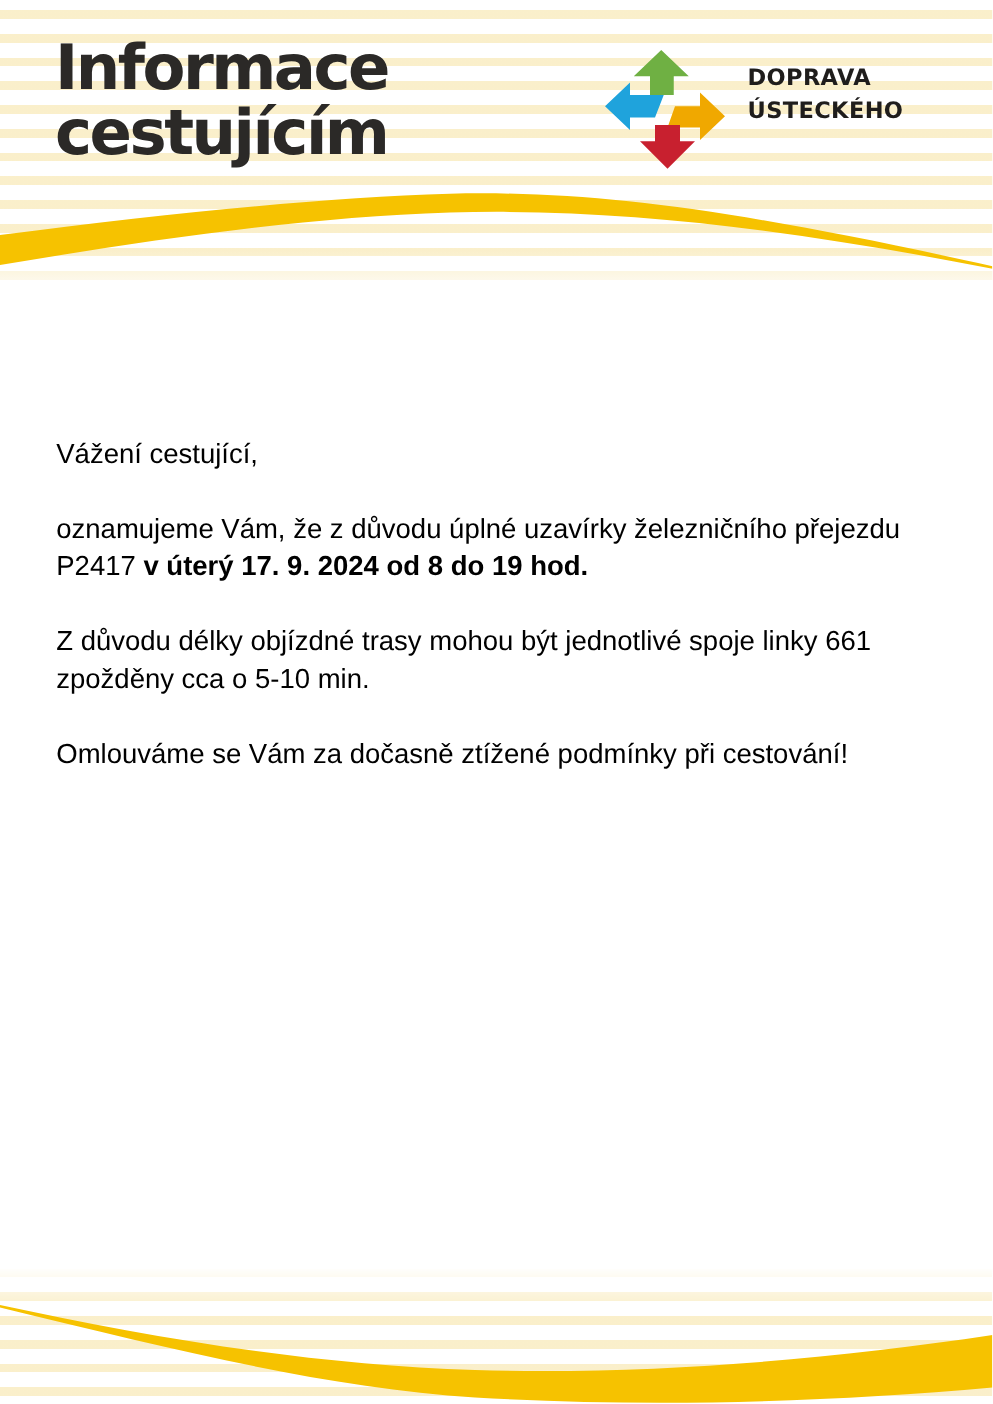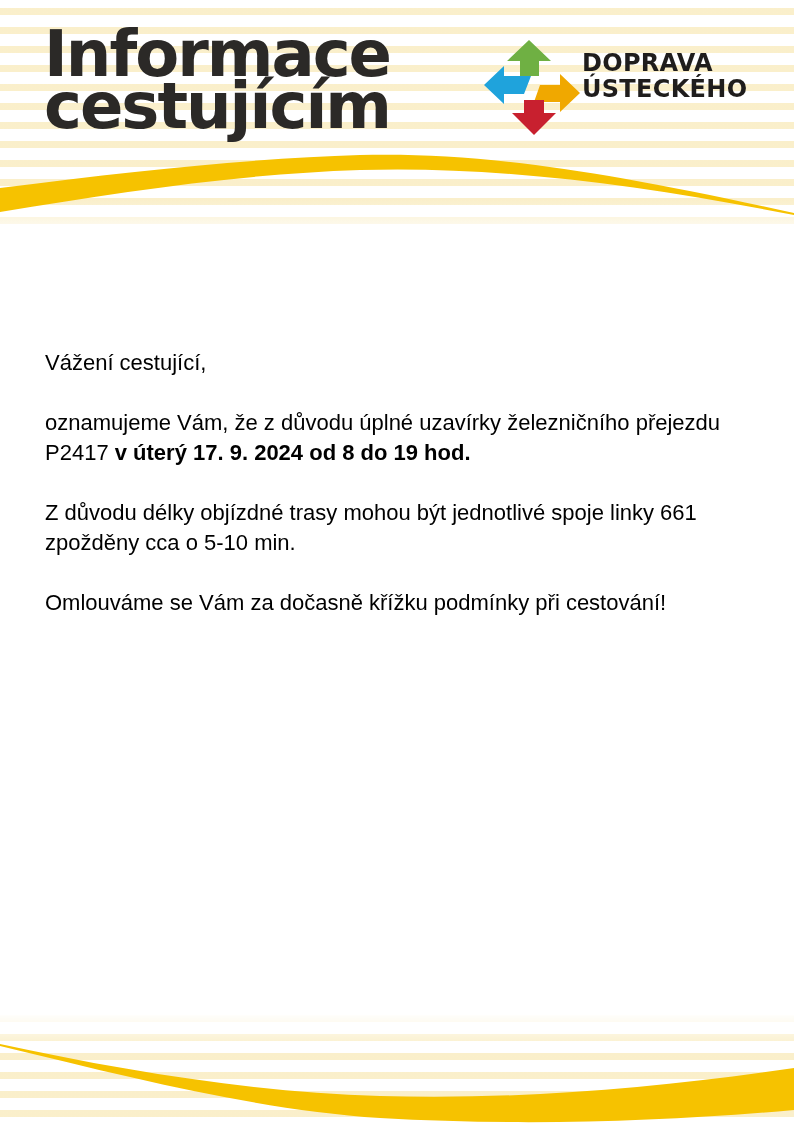--- a/index.html
+++ b/index.html
@@ -15,28 +15,28 @@
     .header-pattern { top: 0; height: 230px; }
     .footer-pattern { bottom: 0; height: 110px;
       -webkit-mask-image: linear-gradient(180deg, transparent 0, #000 30%);
       mask-image: linear-gradient(180deg, transparent 0, #000 30%); }
     .header-fade { position:absolute; left:0; top:200px; width:794px; height:40px;
       background: linear-gradient(180deg, rgba(255,255,255,0) 0, #fff 100%); }
     .swoosh { position: absolute; left: 0; width: 794px; }
     .title {
       position: absolute; left: 44px; top: 28px;
       font-family: "DejaVu Sans", sans-serif; font-weight: bold;
-      color: #2b2927; font-size: 64px; line-height: 52px; letter-spacing: -2px;
+      color: #2b2927; font-size: 50px; line-height: 52px; letter-spacing: -2px;
     }
     .title span { display: block; }
     .logo { position: absolute; left: 482px; top: 38px; width: 320px; height: 100px; }
     .logo svg.arrows { position: absolute; left: 0; top: 0; }
-    .logo-text { position: absolute; left: 100px; top: 12px;
+    .logo-text { position: absolute; left: 116px; top: 12px;
       font-family: "DejaVu Sans", sans-serif; font-weight: bold; color: #1f1d1c;
-      font-size: 24px; line-height: 26px; letter-spacing: 0.3px; }
+      font-size: 18px; line-height: 26px; letter-spacing: 0.3px; }
     .logo-text span { display: block; }
     .content { position: absolute; left: 45px; top: 348px; width: 720px;
       font-size: 22px; line-height: 30px; }
     .content p { margin: 0 0 30px 0; }
     .content b { font-weight: bold; }
   </style>
 </head>
 <body>
 
 <div class="pattern header-pattern"></div>
@@ -63,20 +63,20 @@
     <span>ÚSTECKÉHO</span>
   </div>
 </div>
 
 <div class="content">
   <p>Vážení cestující,</p>
   <p>
     <span>oznamujeme Vám, že z důvodu úplné uzavírky železničního přejezdu P2417 </span><b>v úterý 17. 9. 2024 od 8 do 19 hod.</b><br>
   </p>
   <p>Z důvodu délky objízdné trasy mohou být jednotlivé spoje linky 661 zpožděny cca o 5-10 min.</p>
-  <p>Omlouváme se Vám za dočasně křížku podmínky při cestování!</p>
+  <p>Omlouváme se Vám za dočasně ztížené podmínky při cestování!</p>
 </div>
 
 <div class="pattern footer-pattern"></div>
 
 <svg class="swoosh" style="top:1030px" width="794" height="93" viewBox="0 0 794 93">
   <path d="M0,14 C120,40 250,62 380,66 C520,70 660,58 794,38 L794,80 C660,92 520,96 380,88 C260,80 140,50 0,16 Z" fill="#f6c200"></path>
 </svg>
 
 </body></html>

